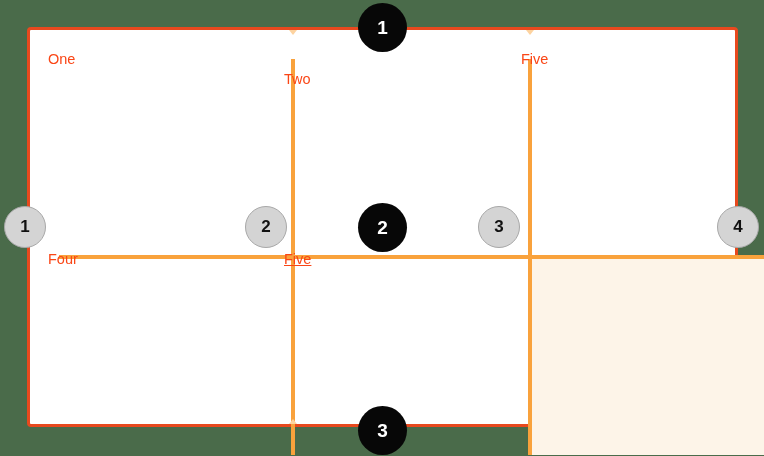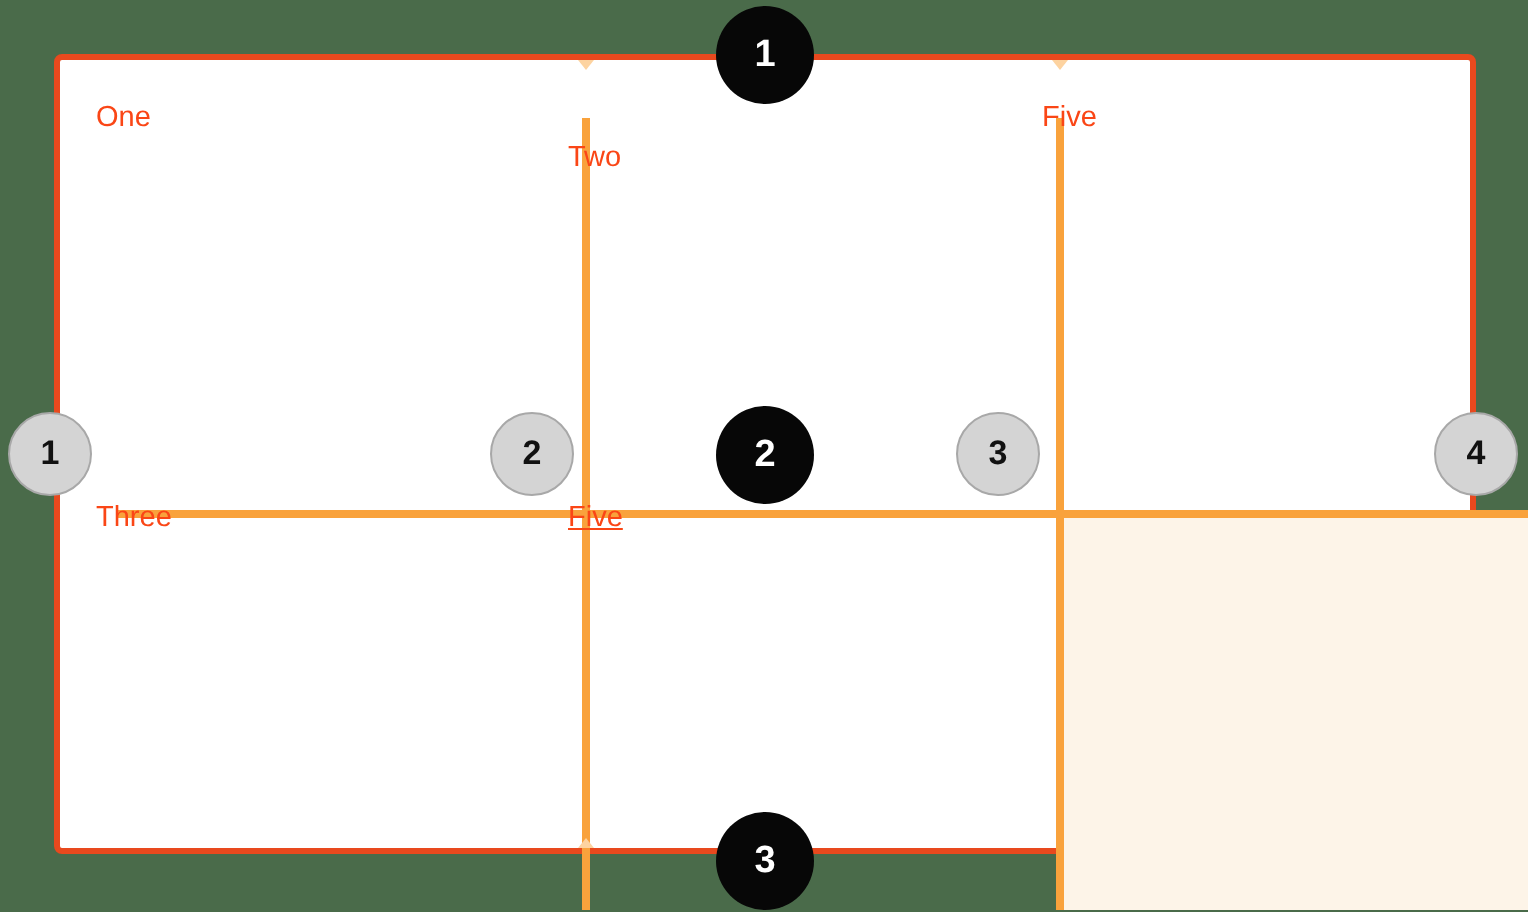--- a/index.html
+++ b/index.html
@@ -123,21 +123,21 @@
     <div class="divider divider-v v2"></div>
     <div class="divider divider-h h1"></div>
 
     <div class="notch" style="left:259px; top:0px;"></div>
     <div class="notch" style="left:496px; top:0px;"></div>
     <div class="notch notch-bottom" style="left:259px; top:389px;"></div>
 
     <div class="label" style="left:18px;  top:22px;">One</div>
     <div class="label" style="left:254px; top:22px;margin-top:20px;">Two</div>
     <div class="label" style="left:491px; top:22px;">Five</div>
-    <div class="label" style="left:18px;  top:222px;">Three</div>
+    <div class="label" style="left:18px;  top:222px;">Four</div>
     <div class="label" style="left:254px; top:222px;text-decoration:underline;">Five</div>
 
   </div>
 
   <div class="node node-gray" style="left:4px;   top:206px;">1</div>
   <div class="node node-gray" style="left:245px; top:206px;">2</div>
   <div class="node node-gray" style="left:478px; top:206px;">3</div>
   <div class="node node-gray" style="left:717px; top:206px;">4</div>
 
   <div class="node node-black" style="left:358px; top:3px;">1</div>

